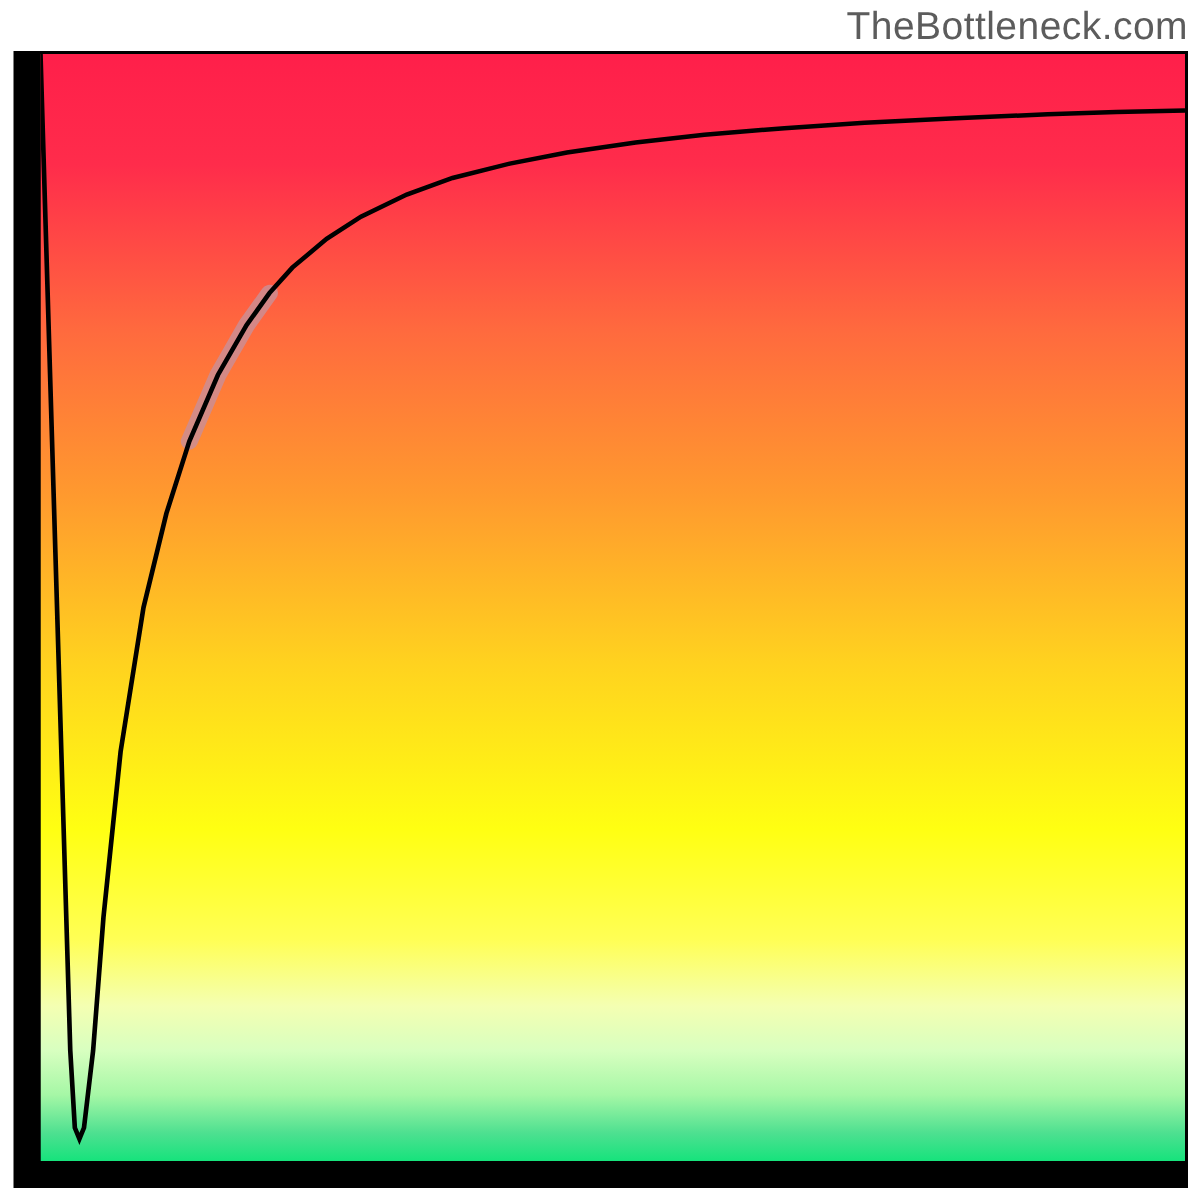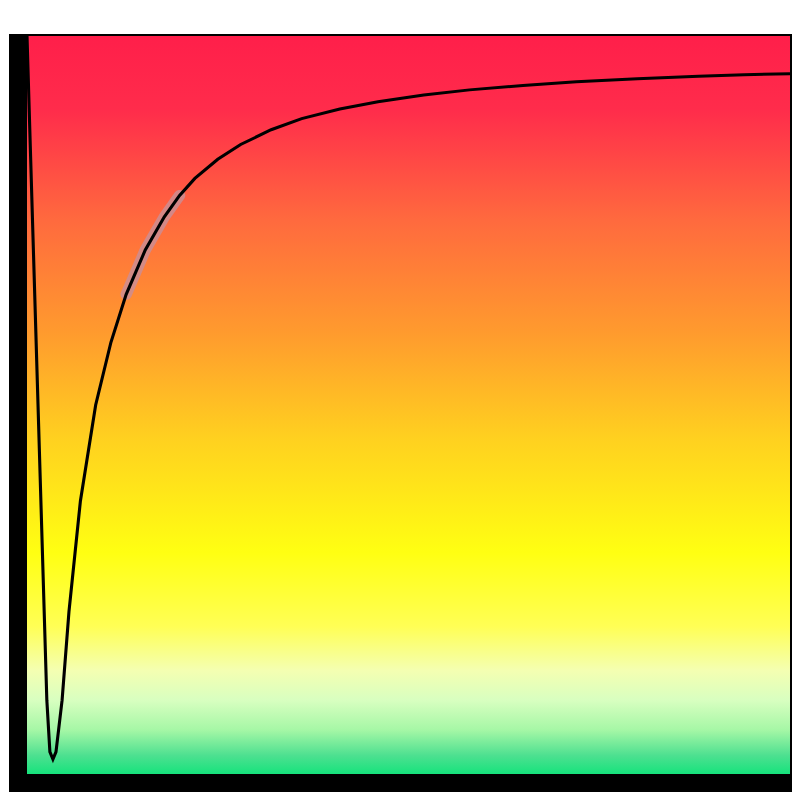--- a/index.html
+++ b/index.html
@@ -64,20 +64,21 @@
   .line {
     stroke: #000000;
     stroke-width: 3;
     fill: none;
   }
 </style>
 </head>
 <body>
 
 <div class="frame">
+  <div class="watermark">TheBottleneck.com</div>
 
   <div class="chart-outer">
     <div class="plot">
       <div class="gradient" id="grad" style="background: linear-gradient(rgb(255, 31, 74) 0%, rgb(255, 44, 75) 10%, rgb(255, 106, 62) 25%, rgb(255, 154, 46) 40%, rgb(255, 210, 31) 55%, rgb(255, 255, 18) 70%, rgb(255, 255, 85) 80%, rgb(244, 255, 178) 86%, rgb(216, 255, 192) 90%, rgb(166, 247, 166) 94%, rgb(77, 224, 144) 97.5%, rgb(22, 227, 124) 100%);"></div>
       <svg class="curve" viewBox="0 0 100 100" preserveAspectRatio="none">
         <path id="highlight-path" class="highlight" d="M13.00 35.00 L15.50 29.00 L18.00 24.50 L20.00 21.60 " style="stroke-width: 1.491;"></path>
         <path id="curve-path" class="line" d="M0.00 0.00 L1.30 45.00 L2.60 90.00 L3.00 97.00 L3.40 98.00 L3.80 97.00 L4.60 90.00 L5.50 78.00 L7.00 63.00 L9.00 50.00 L11.00 41.50 L13.00 35.00 L15.50 29.00 L18.00 24.50 L20.00 21.60 L22.00 19.30 L25.00 16.70 L28.00 14.70 L32.00 12.70 L36.00 11.20 L41.00 9.90 L46.00 8.90 L52.00 8.00 L58.00 7.30 L65.00 6.70 L72.00 6.20 L80.00 5.80 L88.00 5.45 L94.00 5.25 L100.00 5.10 " style="stroke-width: 0.407;"></path>
       </svg>
     </div>
   </div>

